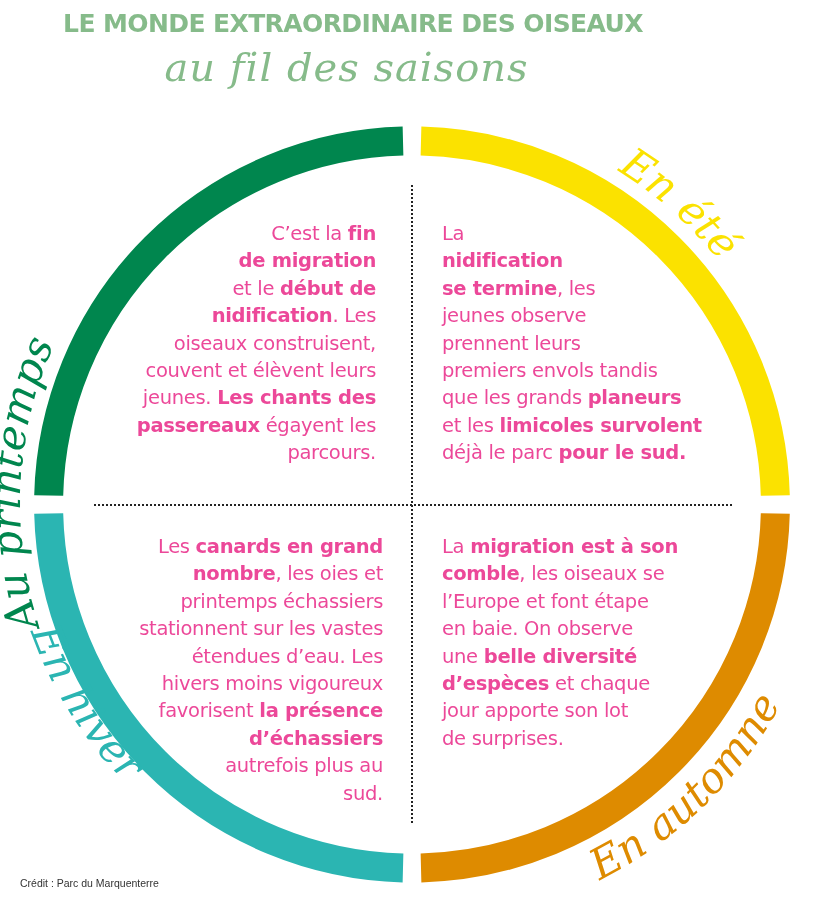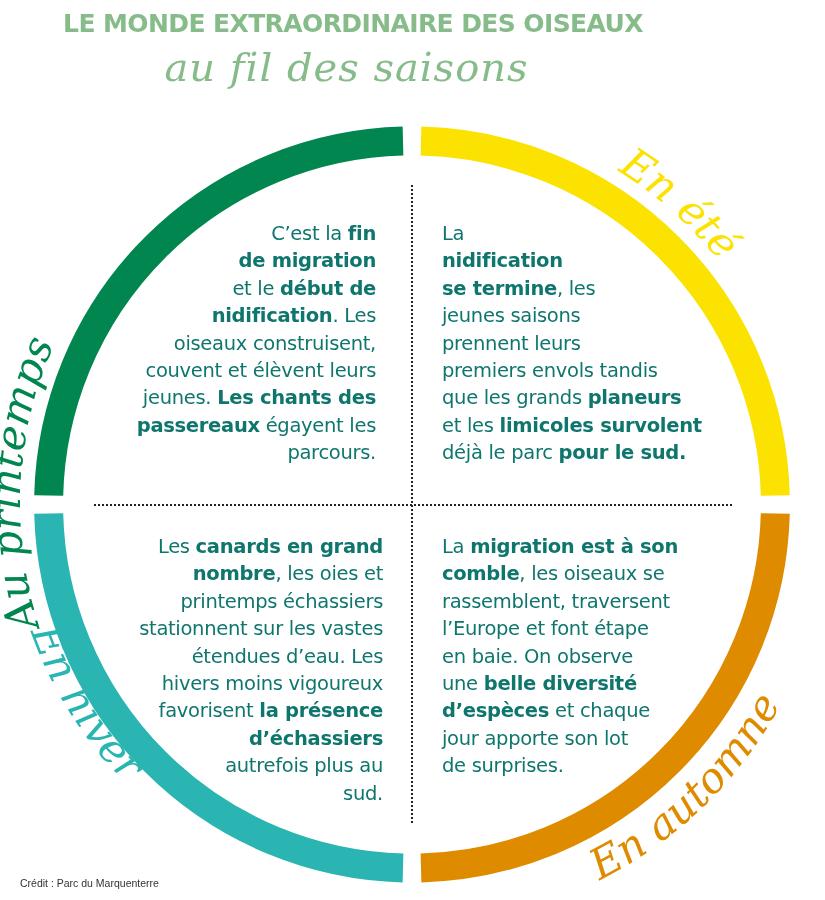--- a/index.html
+++ b/index.html
@@ -7,21 +7,21 @@
          font-family: "DejaVu Sans", sans-serif; color: #231f20; }
   .title { position: absolute; left: 0; top: 9px; width: 706px; text-align: center;
            font-family: "DejaVu Sans", sans-serif; font-weight: bold; font-size: 25px;
            letter-spacing: -0.6px; color: #86bb8a; line-height: 30px; }
   .subtitle { position: absolute; left: 0; top: 42px; width: 693px; text-align: center;
               font-family: "DejaVu Serif", serif; font-style: italic; font-size: 40px;
               color: #86bb8a; line-height: 50px; letter-spacing: 1px; }
   svg.ring { position: absolute; left: 0; top: 0; }
   .season-label { font-family: "DejaVu Serif", serif; font-style: italic; font-size: 42px; }
   .block { position: absolute; font-size: 19.5px; line-height: 27.4px; font-weight: normal;
-           letter-spacing: -0.3px; color: #0f766e; }
+           letter-spacing: -0.3px; color: #ec4899; }
   .block b { font-weight: bold; }
   .block .ln { display: block; white-space: nowrap; }
   .right { text-align: right; }
   .left { text-align: left; }
   #tl { right: 449px; top: 220px; }
   #tr { left: 442px; top: 220px; }
   #bl { right: 442px; top: 533px; }
   #br { left: 442px; top: 533px; }
   .credit { position: absolute; left: 20px; top: 877px; font-family: "Liberation Sans", sans-serif;
             font-size: 10.5px; color: #333; }
@@ -78,21 +78,21 @@
     <span class="ln"><span>oiseaux construisent,</span></span>
     <span class="ln"><span>couvent et élèvent leurs</span></span>
     <span class="ln"><span>jeunes. </span><b>Les chants des</b></span>
     <span class="ln"><b>passereaux</b><span> égayent les</span></span>
     <span class="ln"><span>parcours.</span></span>
   </div>
 <div class="block left" id="tr">
     <span class="ln"><span>La</span></span>
     <span class="ln"><b>nidification</b></span>
     <span class="ln"><b>se termine</b><span>, les</span></span>
-    <span class="ln"><span>jeunes saisons</span></span>
+    <span class="ln"><span>jeunes observe</span></span>
     <span class="ln"><span>prennent leurs</span></span>
     <span class="ln"><span>premiers envols tandis</span></span>
     <span class="ln"><span>que les grands </span><b>planeurs</b></span>
     <span class="ln"><span>et les </span><b>limicoles survolent</b></span>
     <span class="ln"><span>déjà le parc </span><b>pour le sud.</b></span>
   </div>
 <div class="block right" id="bl">
     <span class="ln"><span>Les </span><b>canards en grand</b></span>
     <span class="ln"><b>nombre</b><span>, les oies et</span></span>
     <span class="ln"><span>printemps échassiers</span></span>
@@ -100,21 +100,20 @@
     <span class="ln"><span>étendues d’eau. Les</span></span>
     <span class="ln"><span>hivers moins vigoureux</span></span>
     <span class="ln"><span>favorisent </span><b>la présence</b></span>
     <span class="ln"><b>d’échassiers</b></span>
     <span class="ln"><span>autrefois plus au</span></span>
     <span class="ln"><span>sud.</span></span>
   </div>
 <div class="block left" id="br">
     <span class="ln"><span>La </span><b>migration est à son</b></span>
     <span class="ln"><b>comble</b><span>, les oiseaux se</span></span>
-    <span class="ln"><span>rassemblent, traversent</span></span>
     <span class="ln"><span>l’Europe et font étape</span></span>
     <span class="ln"><span>en baie. On observe</span></span>
     <span class="ln"><span>une </span><b>belle diversité</b></span>
     <span class="ln"><b>d’espèces</b><span> et chaque</span></span>
     <span class="ln"><span>jour apporte son lot</span></span>
     <span class="ln"><span>de surprises.</span></span>
   </div>
 
 <div class="credit">Crédit : Parc du Marquenterre</div>
 

